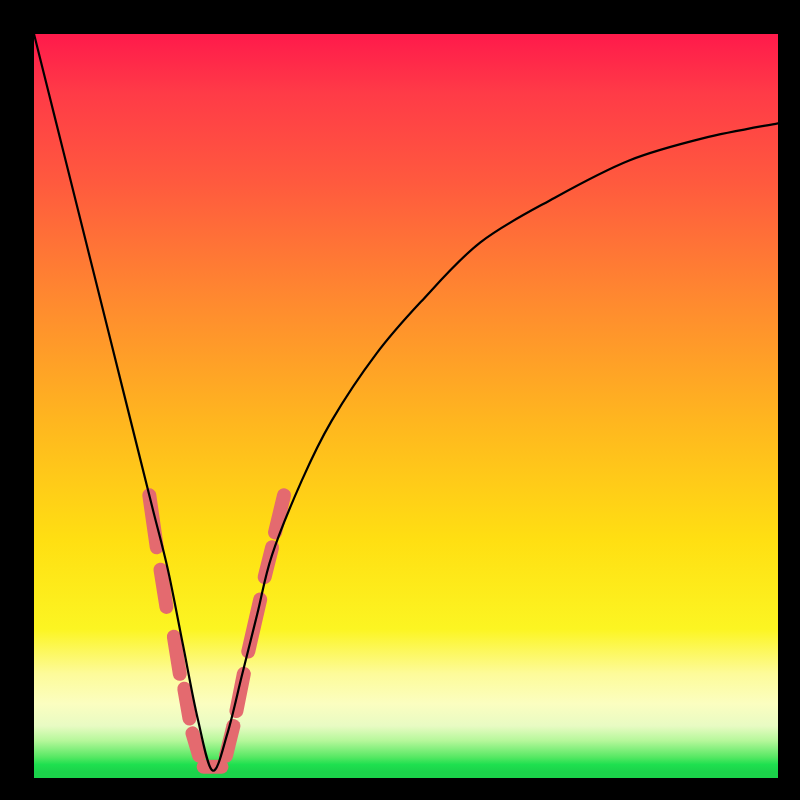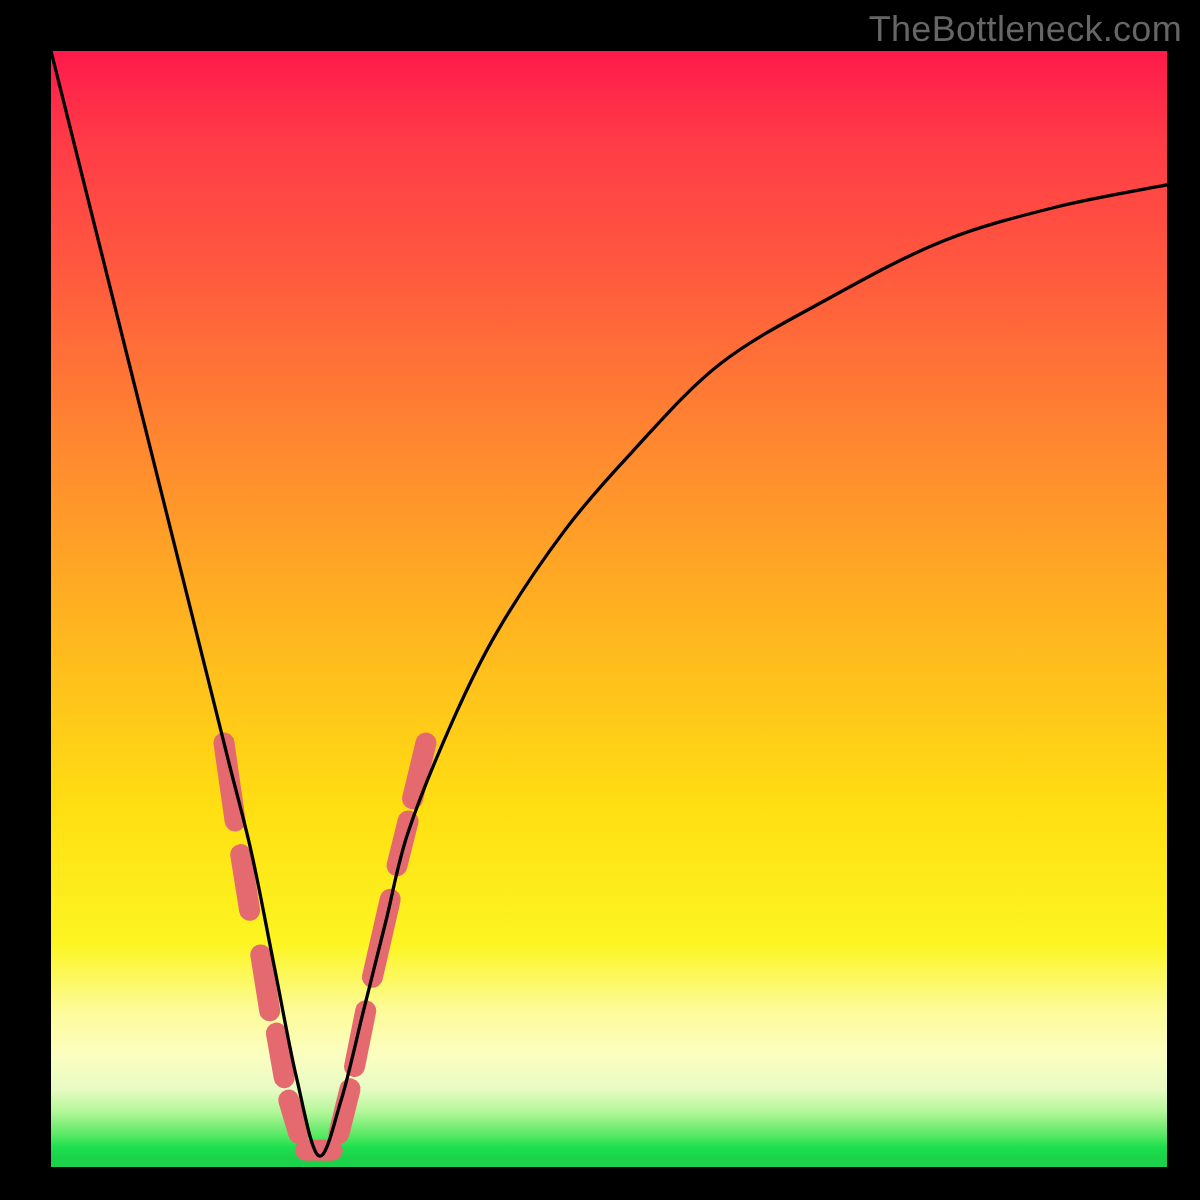--- a/index.html
+++ b/index.html
@@ -72,21 +72,20 @@
     stroke: #000;
     stroke-width: 2.2;
     stroke-linecap: round;
     stroke-linejoin: round;
   }
 </style>
 </head>
 <body>
 
 <div class="frame">
-  <div class="watermark">TheBottleneck.com</div>
 
   <div class="plot-area">
     <div class="gradient"></div>
 
     <svg class="curve" viewBox="0 0 744 744">
       <g id="pill-group">
           <line x1="115.32" y1="461.28" x2="122.76" y2="513.36" stroke="#e46a6f" stroke-width="14" stroke-linecap="round"></line>
           <line x1="126.48" y1="535.68" x2="132.43200000000002" y2="572.88" stroke="#e46a6f" stroke-width="14" stroke-linecap="round"></line>
           <line x1="139.872" y1="602.64" x2="145.824" y2="639.84" stroke="#e46a6f" stroke-width="14" stroke-linecap="round"></line>
           <line x1="150.28799999999998" y1="654.72" x2="155.49599999999998" y2="684.48" stroke="#e46a6f" stroke-width="14" stroke-linecap="round"></line>

